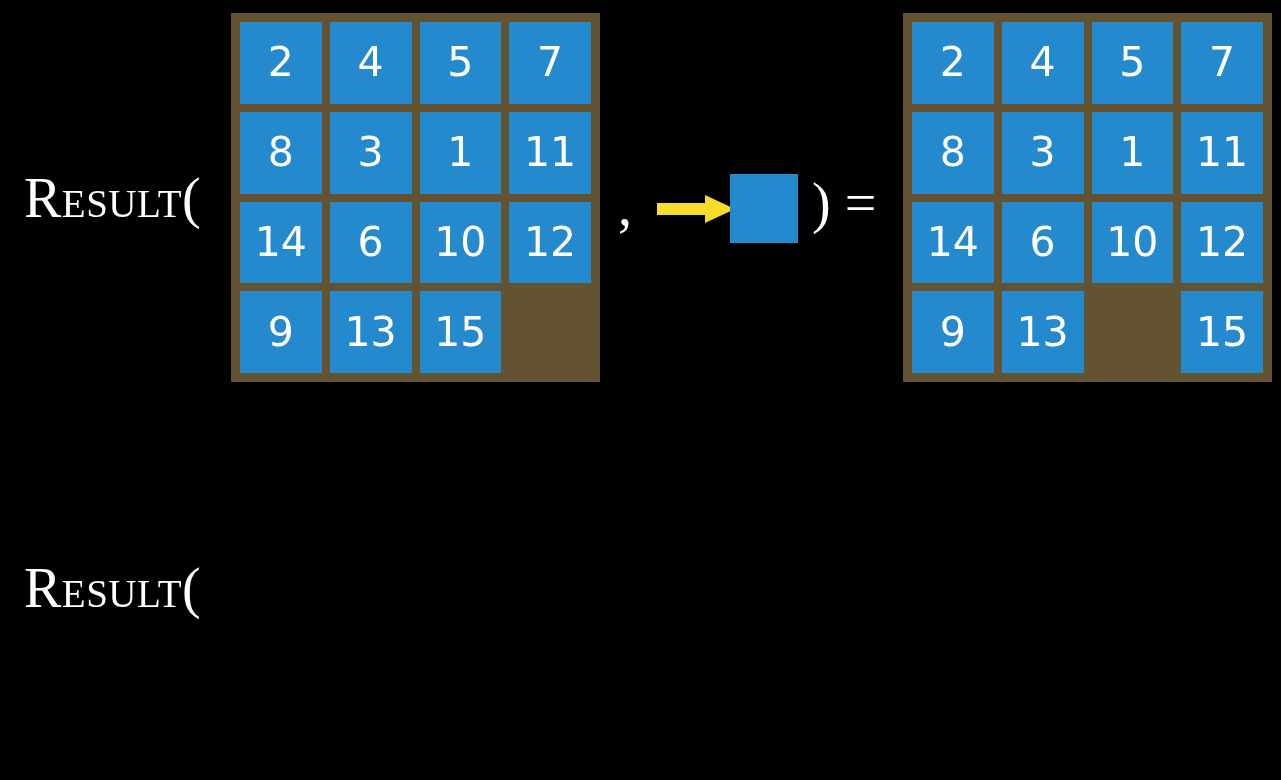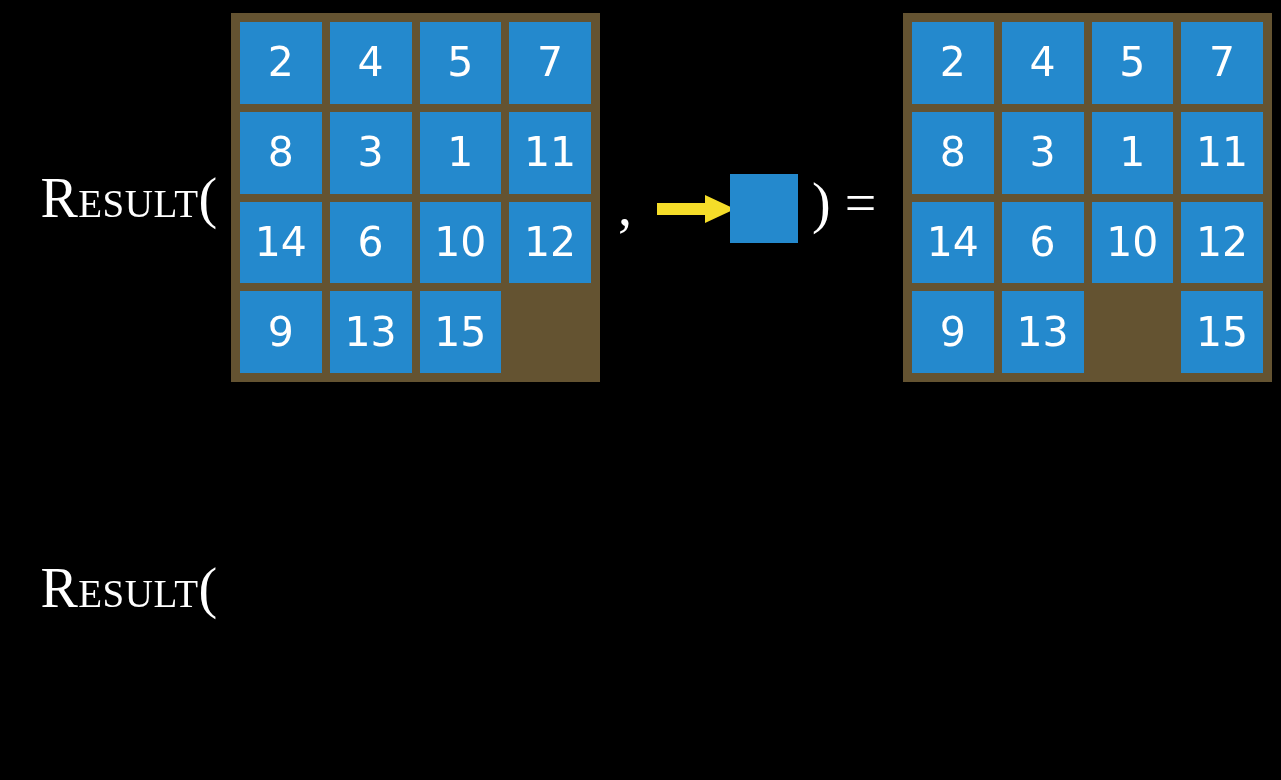--- a/index.html
+++ b/index.html
@@ -38,21 +38,21 @@
     top: 163px;
     width: 210px;
     height: 70px;
     color: #ffffff;
     font-family: "Liberation Serif", serif;
     font-variant: small-caps;
     font-size: 56px;
     line-height: 70px;
     letter-spacing: 0.5px;
     white-space: nowrap;
-    text-align: center;
+    text-align: left;
   }
 
   
   .comma {
     position: absolute;
     color: #ffffff;
     font-family: "Liberation Serif", serif;
     font-size: 56px;
     line-height: 1;
   }

